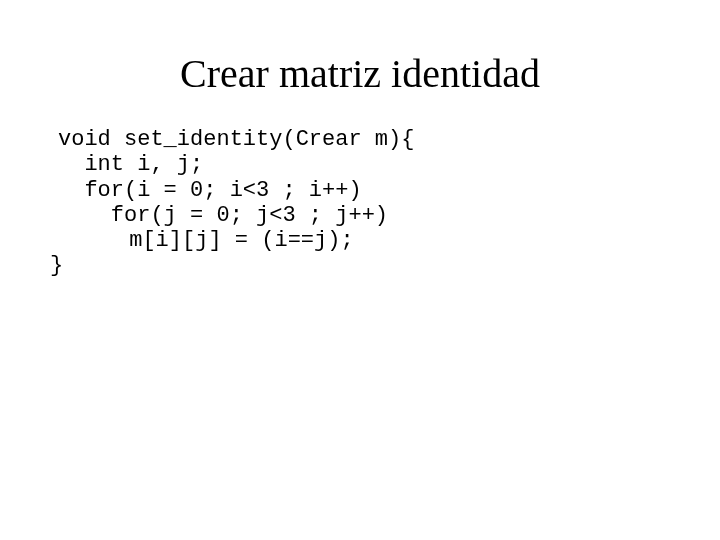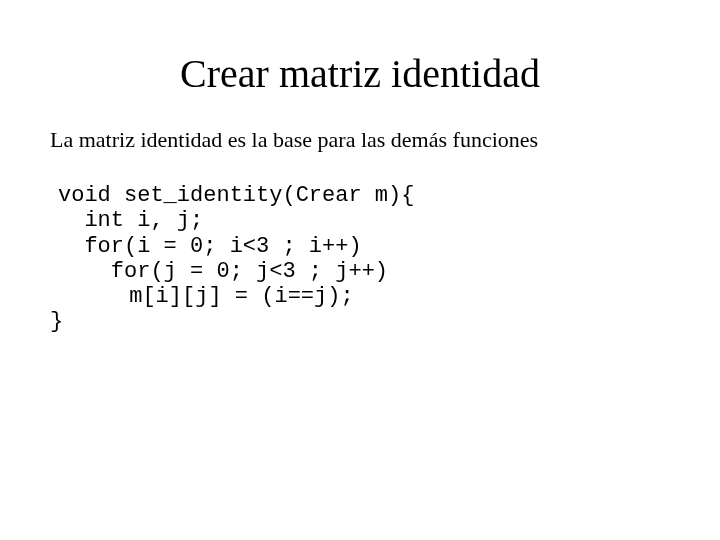--- a/index.html
+++ b/index.html
@@ -37,20 +37,19 @@
   .kw {
     font-weight: normal;
     margin-left: 8px;
   }
 </style>
 </head>
 <body>
 
 <div class="slide">
   <h1 class="title">Crear matriz identidad</h1>
-  <p class="subtitle">La matriz identidad es la base para las demás funciones</p>
   <div class="code-block"><span class="kw">void</span><span> set_identity(Crear m){</span>
 <span>  </span><span class="kw">int</span><span> i, j;</span>
 <span>  </span><span class="kw">for</span><span>(i = 0; i&lt;3 ; i++)</span>
 <span>    </span><span class="kw">for</span><span>(j = 0; j&lt;3 ; j++)</span>
 <span>      </span><span>m[i][j] = (i==j);</span>
 <span>}</span></div>
 </div>
 
 </body></html>

